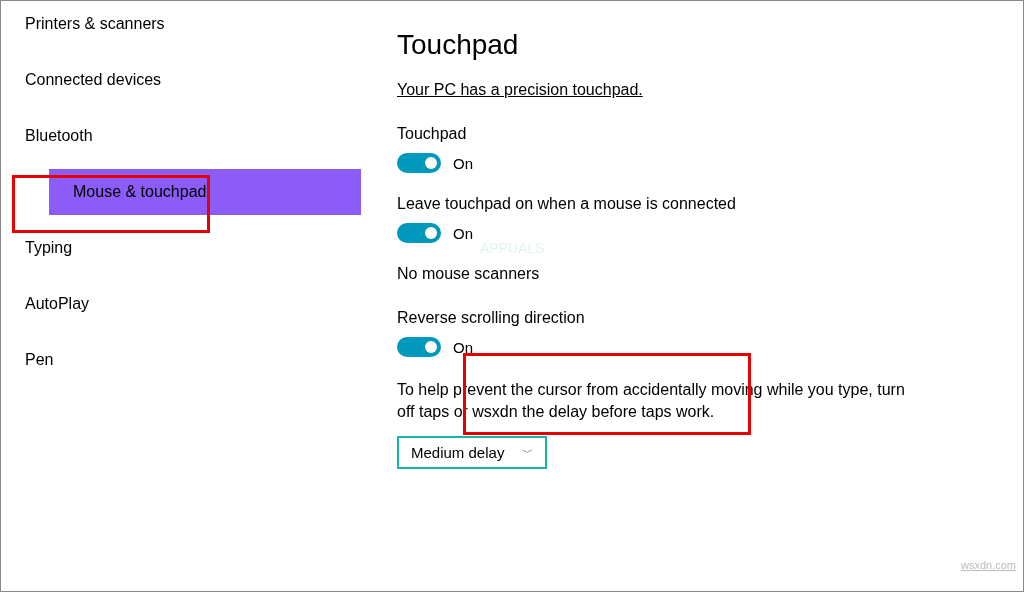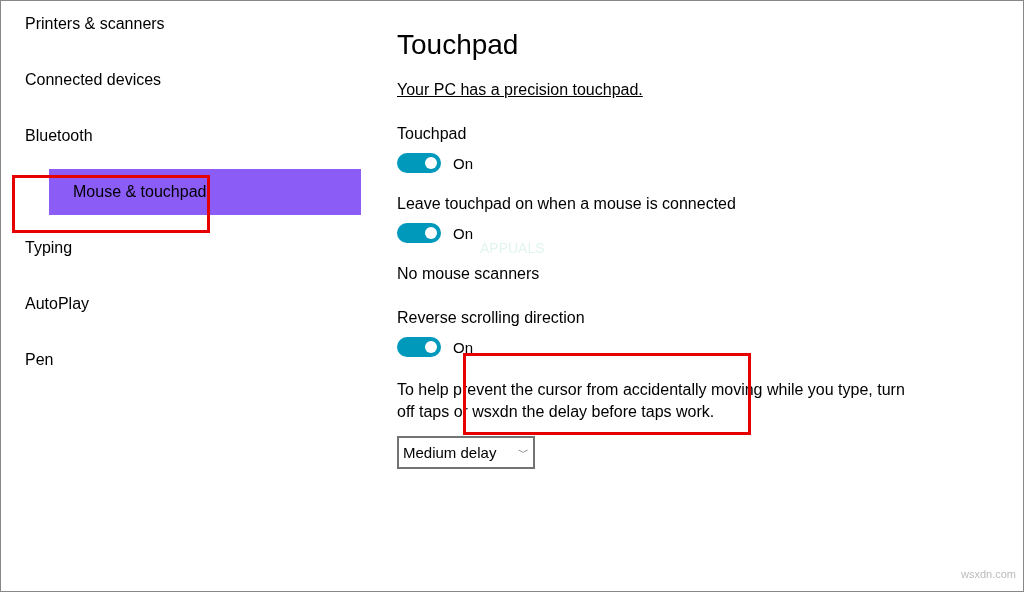--- a/index.html
+++ b/index.html
@@ -85,23 +85,23 @@
       font-size: 16px;
       margin-bottom: 26px;
     }
     .help-text {
       font-size: 16px;
       line-height: 1.4;
       margin-bottom: 12px;
       max-width: 520px;
     }
     .dropdown {
-      border: 2px solid #737373;
-      padding: 6px 4px;
-      width: 138px;
+      border: 2px solid #14b8a6;
+      padding: 6px 12px;
+      width: 150px;
       display: flex;
       justify-content: space-between;
       align-items: center;
       cursor: pointer;
       font-size: 15px;
     }
     .chevron {
       font-size: 11px;
       color: #555;
     }
@@ -134,23 +134,24 @@
       font-size: 14px;
       color: #0a7;
       pointer-events: none;
       font-weight: normal;
       text-align: center;
       line-height: 1.2;
     }
     .attribution {
       position: absolute;
       right: 8px;
-      bottom: 12px;
+      bottom: 21px;
       font-size: 11px;
       color: #bbb;
+      text-decoration: underline;
     }
   </style>
 </head>
 <body>
 
 <div class="container">
   <div class="sidebar">
     <div class="sidebar-item">Printers &amp; scanners</div>
     <div class="sidebar-item">Connected devices</div>
     <div class="sidebar-item">Bluetooth</div>

